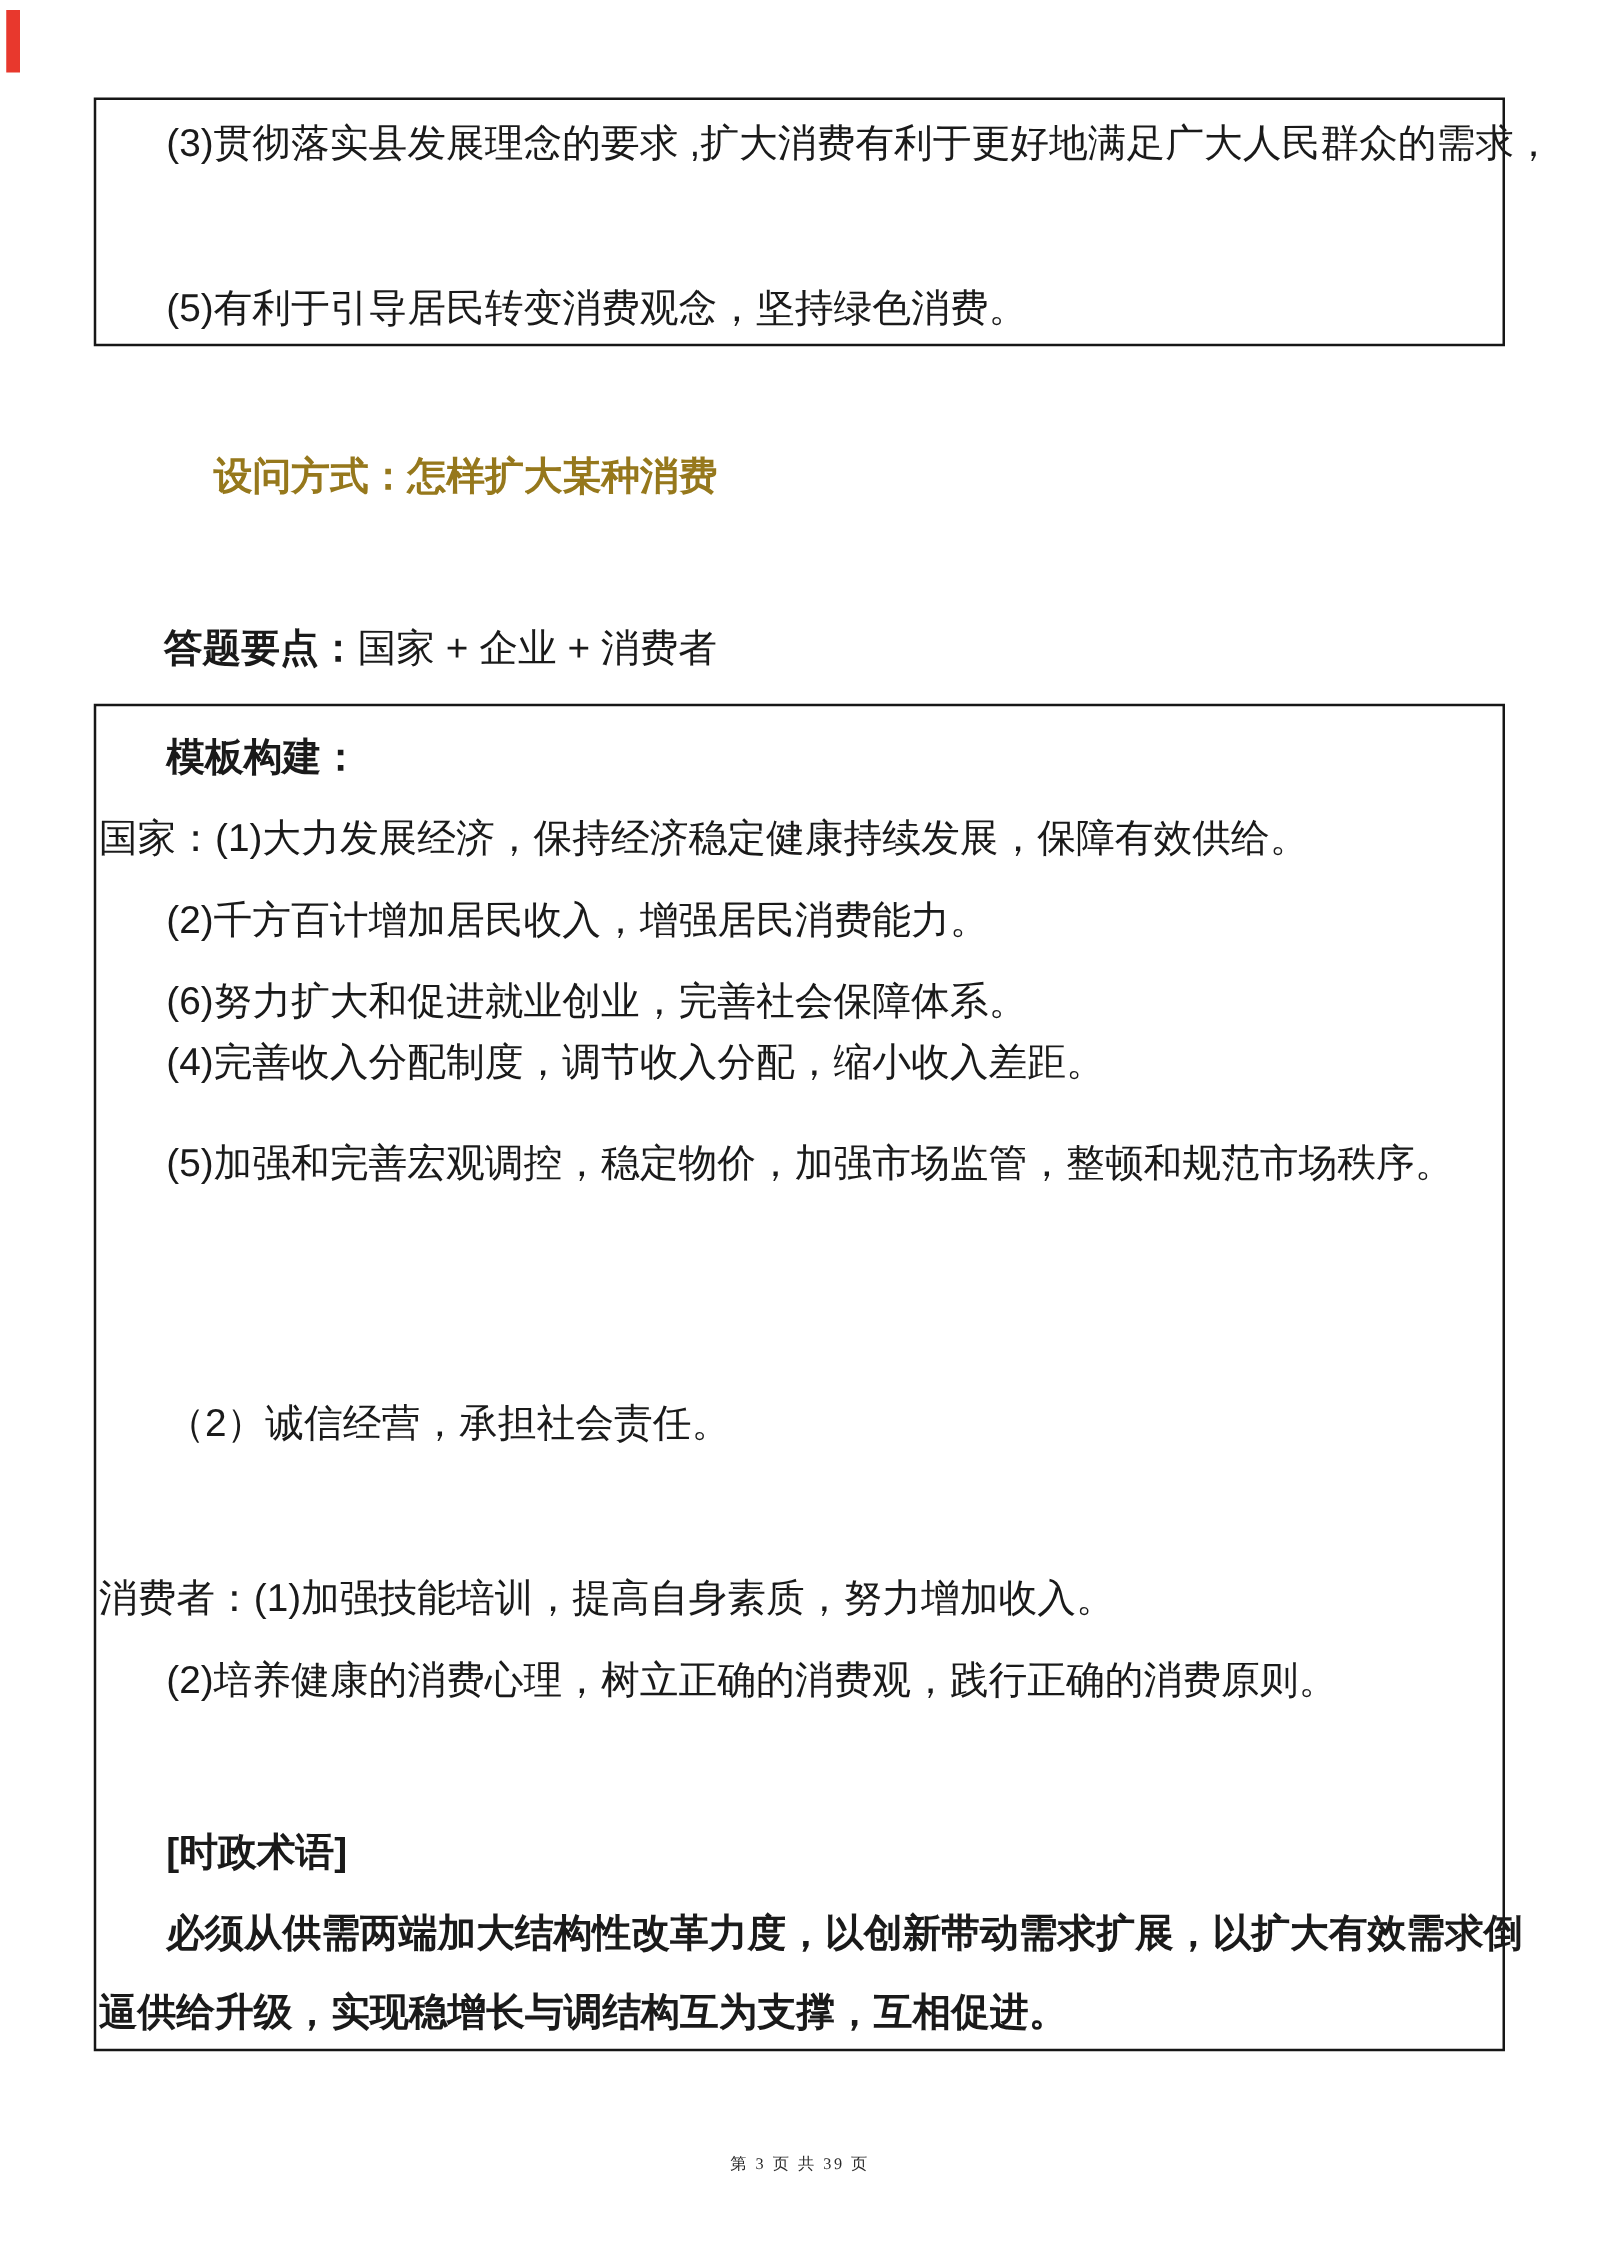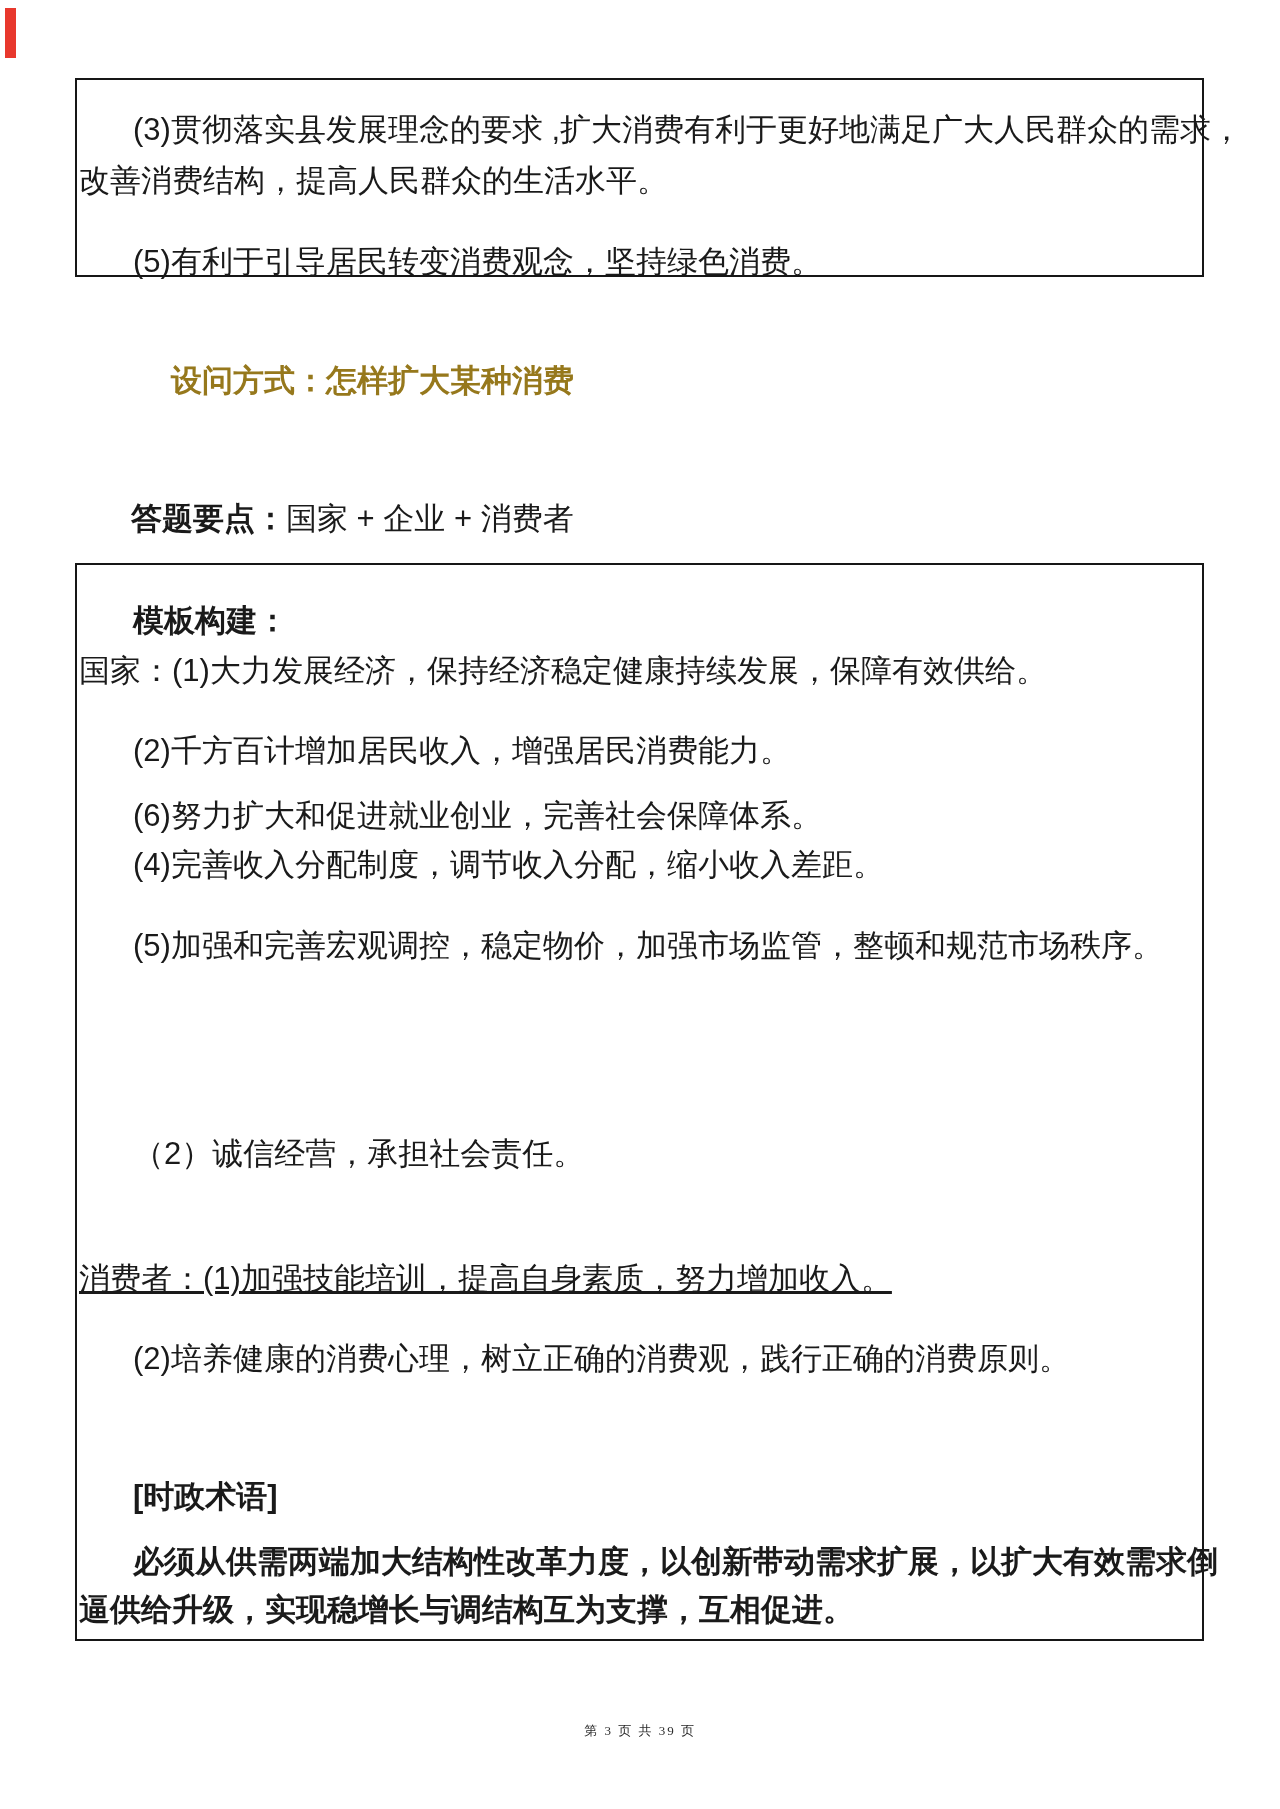--- a/index.html
+++ b/index.html
@@ -44,21 +44,21 @@
     position: absolute;
     left: 2px;
     width: 1115px;
     height: 42px;
     font-size: 31px;
     line-height: 42px;
     letter-spacing: 0px;
     white-space: nowrap;
     color: #1a1a1a;
   }
-  .indent { padding-left: 54px; margin-top: 15px; }
+  .indent { padding-left: 54px; }
   .bold { font-weight: bold; }
   .abs-line {
     position: absolute;
     font-size: 31px;
     line-height: 42px;
     white-space: nowrap;
     color: #1a1a1a;
   }
   .gold-heading {
     left: 131px;
@@ -85,42 +85,41 @@
 </style>
 </head>
 <body>
 
 <div class="page">
 
   <div class="red-marker"></div>
 
   <div class="box intro-box">
     <div class="docline indent" style="top:14px;">(3)贯彻落实县发展理念的要求 ,扩大消费有利于更好地满足广大人民群众的需求，</div>
-    <div class="docline" style="top:80px;">改善消费结构，提高人民群众的生活水平。</div>
     <div class="docline indent" style="top:146px;">(5)有利于引导居民转变消费观念，坚持绿色消费。</div>
   </div>
 
   <div class="abs-line gold-heading">设问方式：怎样扩大某种消费</div>
 
   <div class="abs-line answer-line">
     <span class="bold">答题要点：</span><span>国家 + 企业 + 消费者</span>
   </div>
 
   <div class="box template-box">
     <div class="docline indent bold" style="top:20px;">模板构建：</div>
 
     <div class="docline" style="top:85px;">国家：(1)大力发展经济，保持经济稳定健康持续发展，保障有效供给。</div>
     <div class="docline indent" style="top:150px;">(2)千方百计增加居民收入，增强居民消费能力。</div>
     <div class="docline indent" style="top:215px;">(6)努力扩大和促进就业创业，完善社会保障体系。</div>
     <div class="docline indent" style="top:264px;">(4)完善收入分配制度，调节收入分配，缩小收入差距。</div>
     <div class="docline indent" style="top:345px;">(5)加强和完善宏观调控，稳定物价，加强市场监管，整顿和规范市场秩序。</div>
 
     <div class="docline indent" style="top:553px;">（2）诚信经营，承担社会责任。</div>
 
-    <div class="docline" style="top:693px;text-decoration:underline;">消费者：(1)加强技能培训，提高自身素质，努力增加收入。</div>
+    <div class="docline" style="top:693px;">消费者：(1)加强技能培训，提高自身素质，努力增加收入。</div>
     <div class="docline indent" style="top:758px;">(2)培养健康的消费心理，树立正确的消费观，践行正确的消费原则。</div>
 
     <div class="docline indent bold" style="top:961px;">必须从供需两端加大结构性改革力度，以创新带动需求扩展，以扩大有效需求倒</div>
     <div class="docline indent bold" style="top:896px;">[时政术语]</div>
     <div class="docline bold" style="top:1024px;">逼供给升级，实现稳增长与调结构互为支撑，互相促进。</div>
   </div>
 
   <div class="footer">第 3 页 共 39 页</div>
 
 </div>

